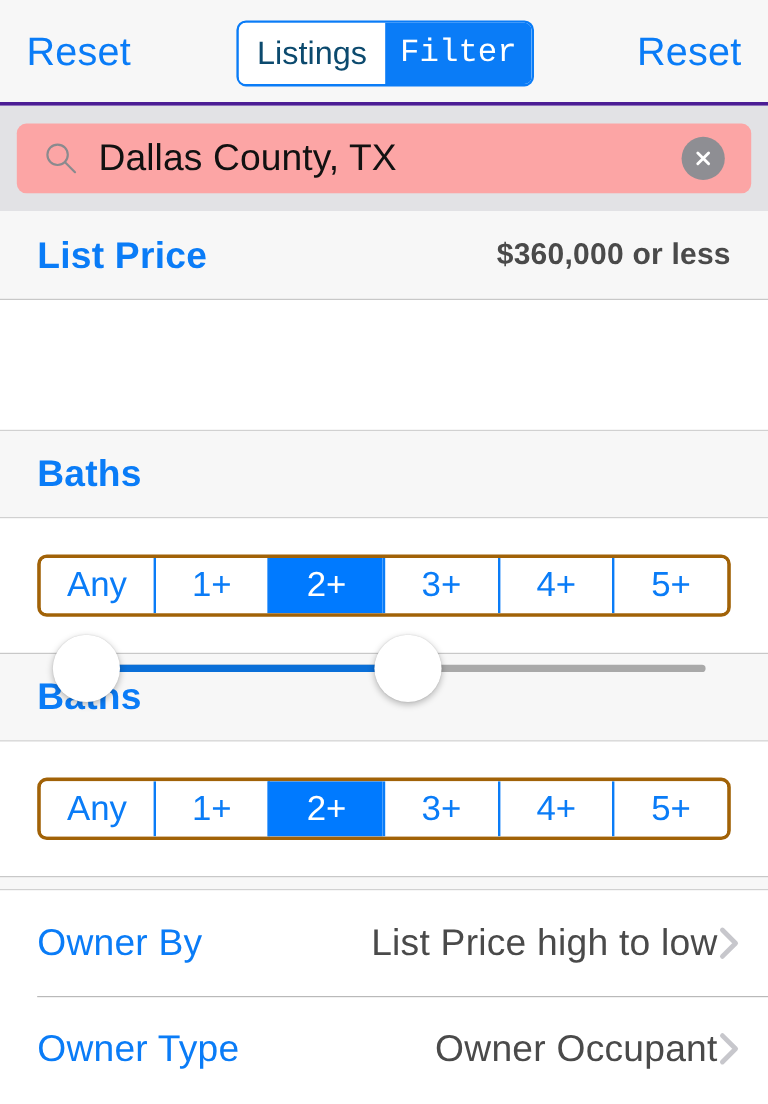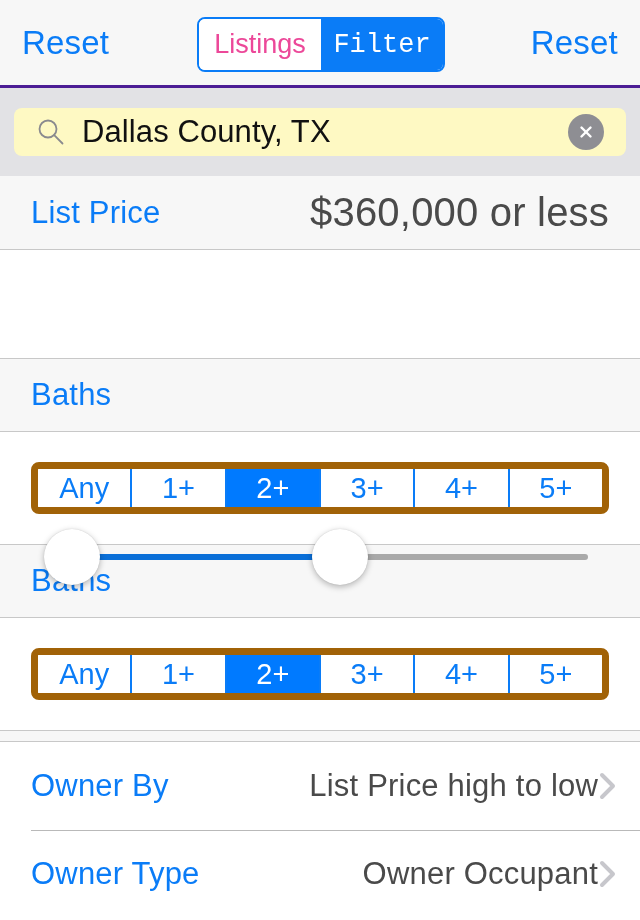--- a/index.html
+++ b/index.html
@@ -53,21 +53,21 @@
     display: flex;
     overflow: hidden;
     background: #ffffff;
   }
   .nav-seg {
     flex: 1;
     display: flex;
     align-items: center;
     justify-content: center;
     font-size: 27px;
-    color: #ec4899;
+    color: #0c4a6e;
     background: #ffffff;
     cursor: pointer;
     user-select: none;
   }
   .nav-seg.selected {
     background: #0a7cf7;
     color: #ffffff;
     font-family: Liberation Mono, monospace;
   }
 
@@ -75,22 +75,22 @@
   .search-wrap {
     height: 88px;
     background: #e2e2e5;
     display: flex;
     align-items: center;
     padding: 0 14px;
   }
   .search-field {
     position: relative;
     flex: 1;
-    height: 48px;
-    background: #fef9c3;
+    height: 58px;
+    background: #fca5a5;
     border-radius: 8px;
     display: flex;
     align-items: center;
     padding: 0 14px;
   }
   .search-icon {
     width: 30px;
     height: 30px;
     flex: 0 0 30px;
     margin-left: 8px;
@@ -121,30 +121,31 @@
   
   .section-head {
     background: #f7f7f7;
     border-top: 1px solid #c8c8c8;
     border-bottom: 1px solid #c8c8c8;
     height: 74px;
     display: flex;
     align-items: center;
     justify-content: space-between;
     padding: 16px 31px;
+    font-weight: bold;
   }
   .section-head.no-top { border-top: none; }
   .section-label {
     color: #0a7cf7;
     font-size: 31px;
     letter-spacing: 0.2px;
   }
   .section-value {
     color: #4a4a4a;
-    font-size: 40px;
+    font-size: 25px;
     letter-spacing: 0.2px;
   }
 
   
   .slider-row {
     height: 108px;
     background: #ffffff;
     position: relative;
   }
   .slider-track-gray {
@@ -182,21 +183,21 @@
   .seg-row {
     background: #ffffff;
     height: 112px;
     display: flex;
     align-items: center;
     padding: 0 31px;
   }
   .segmented {
     width: 578px;
     height: 52px;
-    border: 7px solid #a16207;
+    border: 3px solid #a16207;
     border-radius: 8px;
     display: flex;
     overflow: hidden;
     background: #ffffff;
   }
   .seg-item {
     flex: 1;
     display: flex;
     align-items: center;
     justify-content: center;

